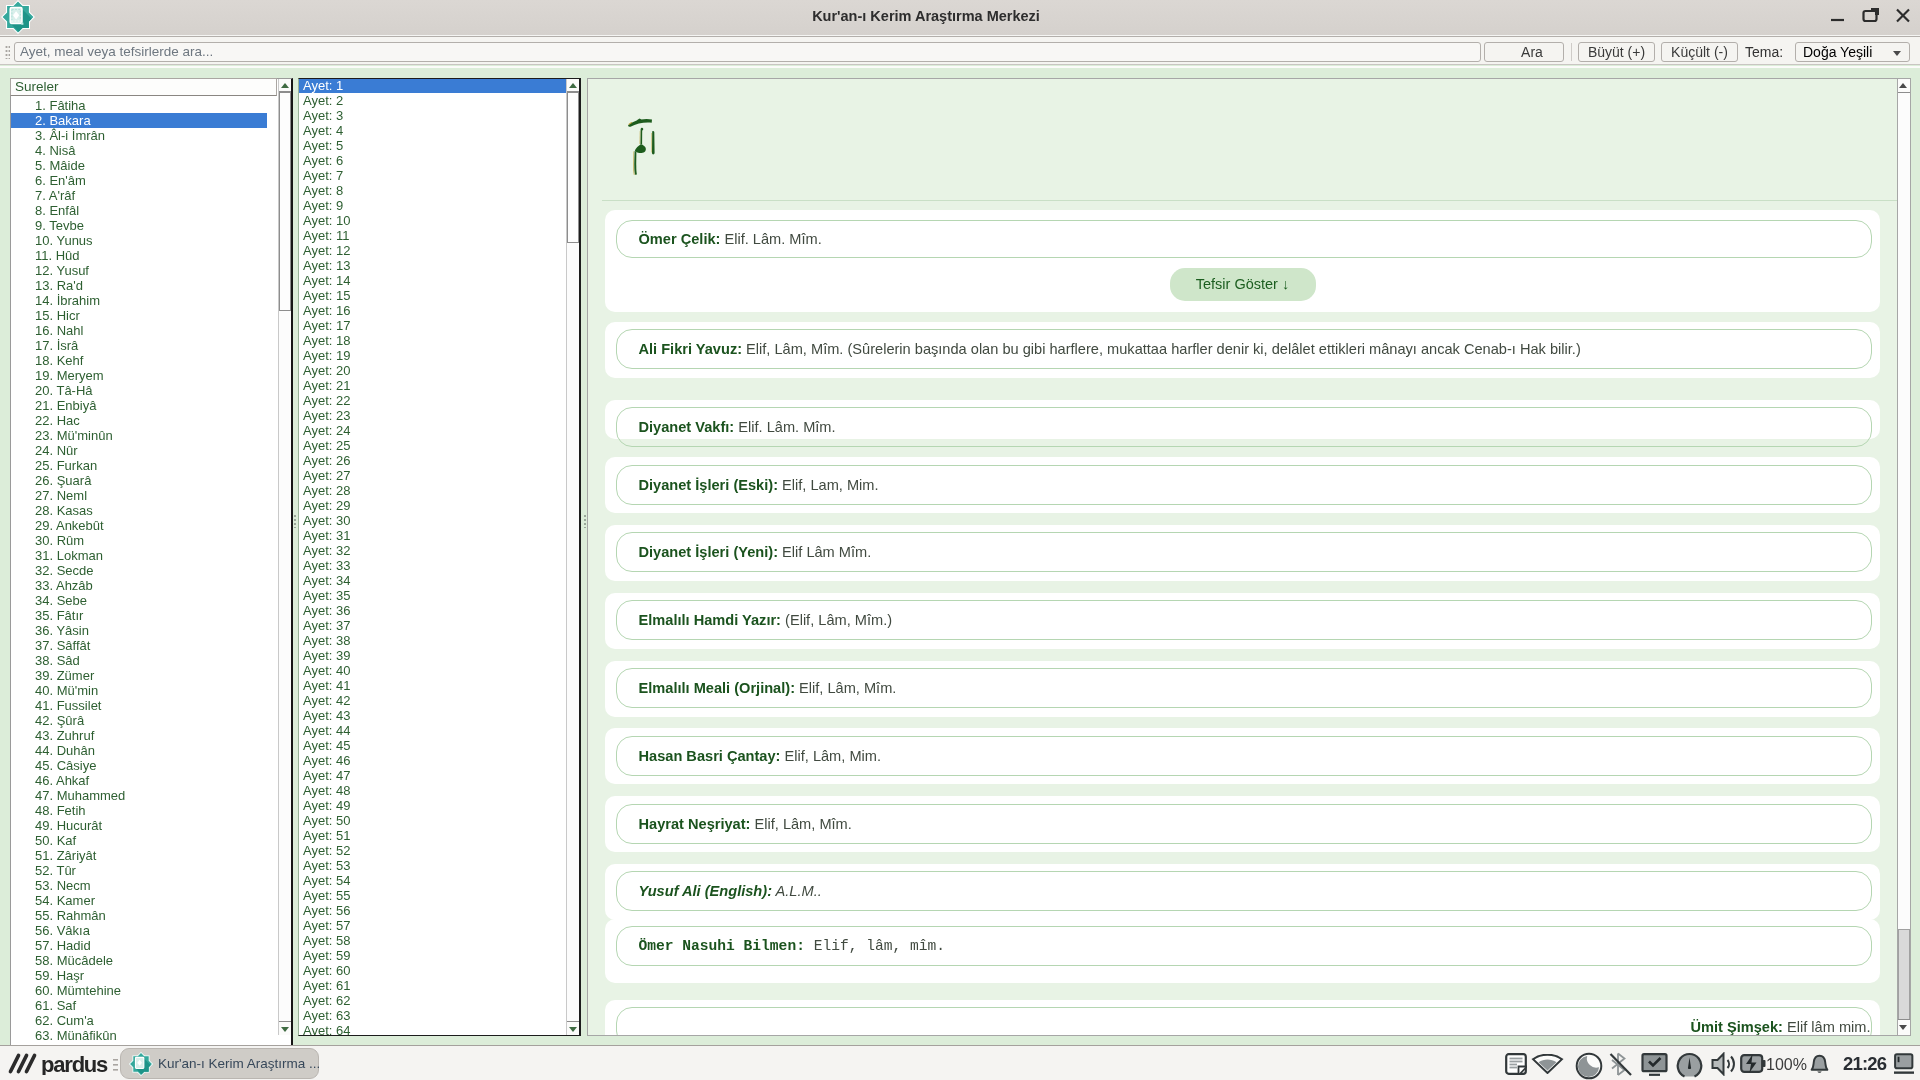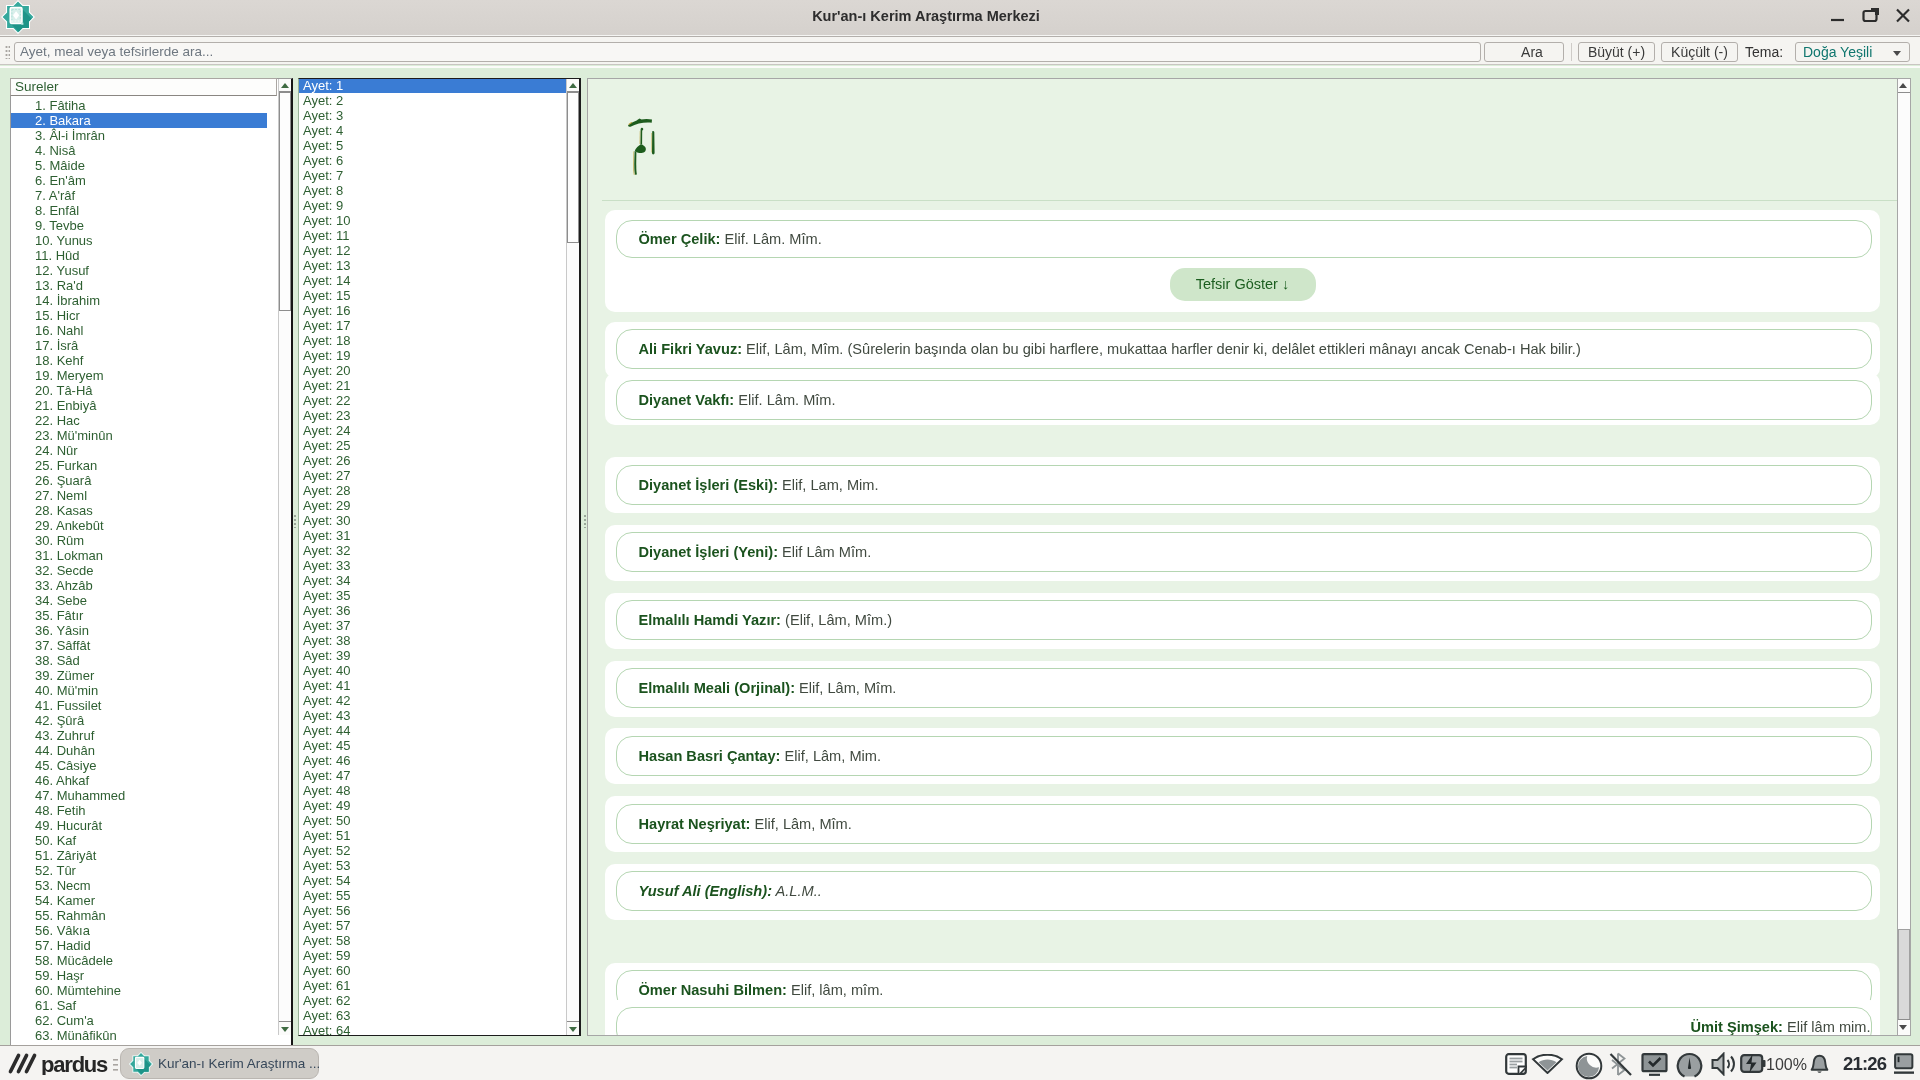--- a/index.html
+++ b/index.html
@@ -23,21 +23,21 @@
 #search { position:absolute; left:14px; top:6px; width:1467px; height:20px;
   background:#f8f7f5; border:1px solid #b3afab; border-radius:3px;
   font-size:13.5px; color:#6e7780; line-height:18px; padding-left:5px; }
 .tbtn { position:absolute; top:6px; height:20px; background:#f5f4f1;
   border:1px solid #b3afab; border-radius:3px; font-size:14px; color:#3a3a3a;
   text-align:center; line-height:18px; }
 #tsep { position:absolute; left:1571px; top:7px; width:1px; height:18px; background:#cfccc8; }
 #tema { position:absolute; left:1745px; top:8px; font-size:14px; color:#333; }
 #combo { position:absolute; left:1795px; top:6px; width:115px; height:20px;
   background:#f5f4f1; border:1px solid #b3afab; border-radius:3px;
-  font-size:14px; color:#0f766e; line-height:18px; padding-left:7px; }
+  font-size:14px; color:#000000; line-height:18px; padding-left:7px; }
 #combo:after { content:""; position:absolute; right:8px; top:8px;
   border-left:4.5px solid transparent; border-right:4.5px solid transparent;
   border-top:5px solid #4a4a4a; }
 
 
 #surebox { position:absolute; left:10px; top:78px; width:267px; height:18px;
   background:#fdfdfc; border:1px solid #aaa6a2; border-bottom-color:#8a8682;
   font-size:13.5px; color:#2d5f31; line-height:16px; padding-left:4px; }
 #surelist { position:absolute; left:10px; top:77.5px; width:283px; height:1068px;
   background:#fff; border:1px solid #9a9a9a; border-right:2px solid #161616; overflow:hidden; }
@@ -312,21 +312,21 @@
     </g>
   </svg>
   <div id="hsep"></div>
   <div id="card1">
     <div class="cin"><span class="cn">Ömer Çelik:</span> Elif. Lâm. Mîm.</div>
     <div id="tefsir">Tefsir Göster ↓</div>
   </div>
 <div class="card" style="top:243.0px;height:56px;">
  <div class="cin" style="top:7.5px;height:40px;"><span class="cn">Ali Fikri Yavuz:</span> Elif, Lâm, Mîm. (Sûrelerin başında olan bu gibi harflere, mukattaa harfler denir ki, delâlet ettikleri mânayı ancak Cenab-ı Hak bilir.)</div>
 </div>
-<div class="card" style="top:294px;height:52px;">
+<div class="card" style="top:321px;height:39px;">
  <div class="cin" style="top:7.5px;height:40px;"><span class="cn">Diyanet Vakfı:</span> Elif. Lâm. Mîm.</div>
 </div>
 <div class="card" style="top:378.6px;height:56px;">
  <div class="cin" style="top:7.5px;height:40px;"><span class="cn">Diyanet İşleri (Eski):</span> Elif, Lam, Mim.</div>
 </div>
 <div class="card" style="top:446.4px;height:56px;">
  <div class="cin" style="top:7.5px;height:40px;"><span class="cn">Diyanet İşleri (Yeni):</span> Elif Lâm Mîm.</div>
 </div>
 <div class="card" style="top:514.2px;height:56px;">
  <div class="cin" style="top:7.5px;height:40px;"><span class="cn">Elmalılı Hamdi Yazır:</span> (Elif, Lâm, Mîm.)</div>
@@ -336,21 +336,21 @@
 </div>
 <div class="card" style="top:649.8px;height:56px;">
  <div class="cin" style="top:7.5px;height:40px;"><span class="cn">Hasan Basri Çantay:</span> Elif, Lâm, Mim.</div>
 </div>
 <div class="card" style="top:717.6px;height:56px;">
  <div class="cin" style="top:7.5px;height:40px;"><span class="cn">Hayrat Neşriyat:</span> Elif, Lâm, Mîm.</div>
 </div>
 <div class="card" style="top:785.4px;height:56px;font-style:italic;">
  <div class="cin" style="top:7.5px;height:40px;"><span class="cn">Yusuf Ali (English):</span> A.L.M..</div>
 </div>
-<div class="card" style="top:884px;height:64px;">
+<div class="card" style="top:840px;height:64px;font-family:Liberation Mono, monospace;">
  <div class="cin" style="top:7.5px;height:40px;"><span class="cn">Ömer Nasuhi Bilmen:</span> Elif, lâm, mîm.</div>
 </div>
 <div class="card" style="top:921.0px;height:56px;">
  <div class="cin" style="top:7.5px;height:40px;text-align:right;"><span class="cn">Ümit Şimşek:</span> Elif lâm mim.</div>
 </div>
   <div class="sb" style="left:1308.5px;top:0;width:13px;height:956px;border-left:1px solid #a6a6a6;">
     <div class="sbarrow up" style="height:14px;">
         <div class="tri-up" style="border-bottom-color:#4a4a4a;"></div>
       </div>
     <div class="sbthumb" style="top:850px;height:91px;background:#d9d9d9;border-color:#a0a0a0;"></div>

